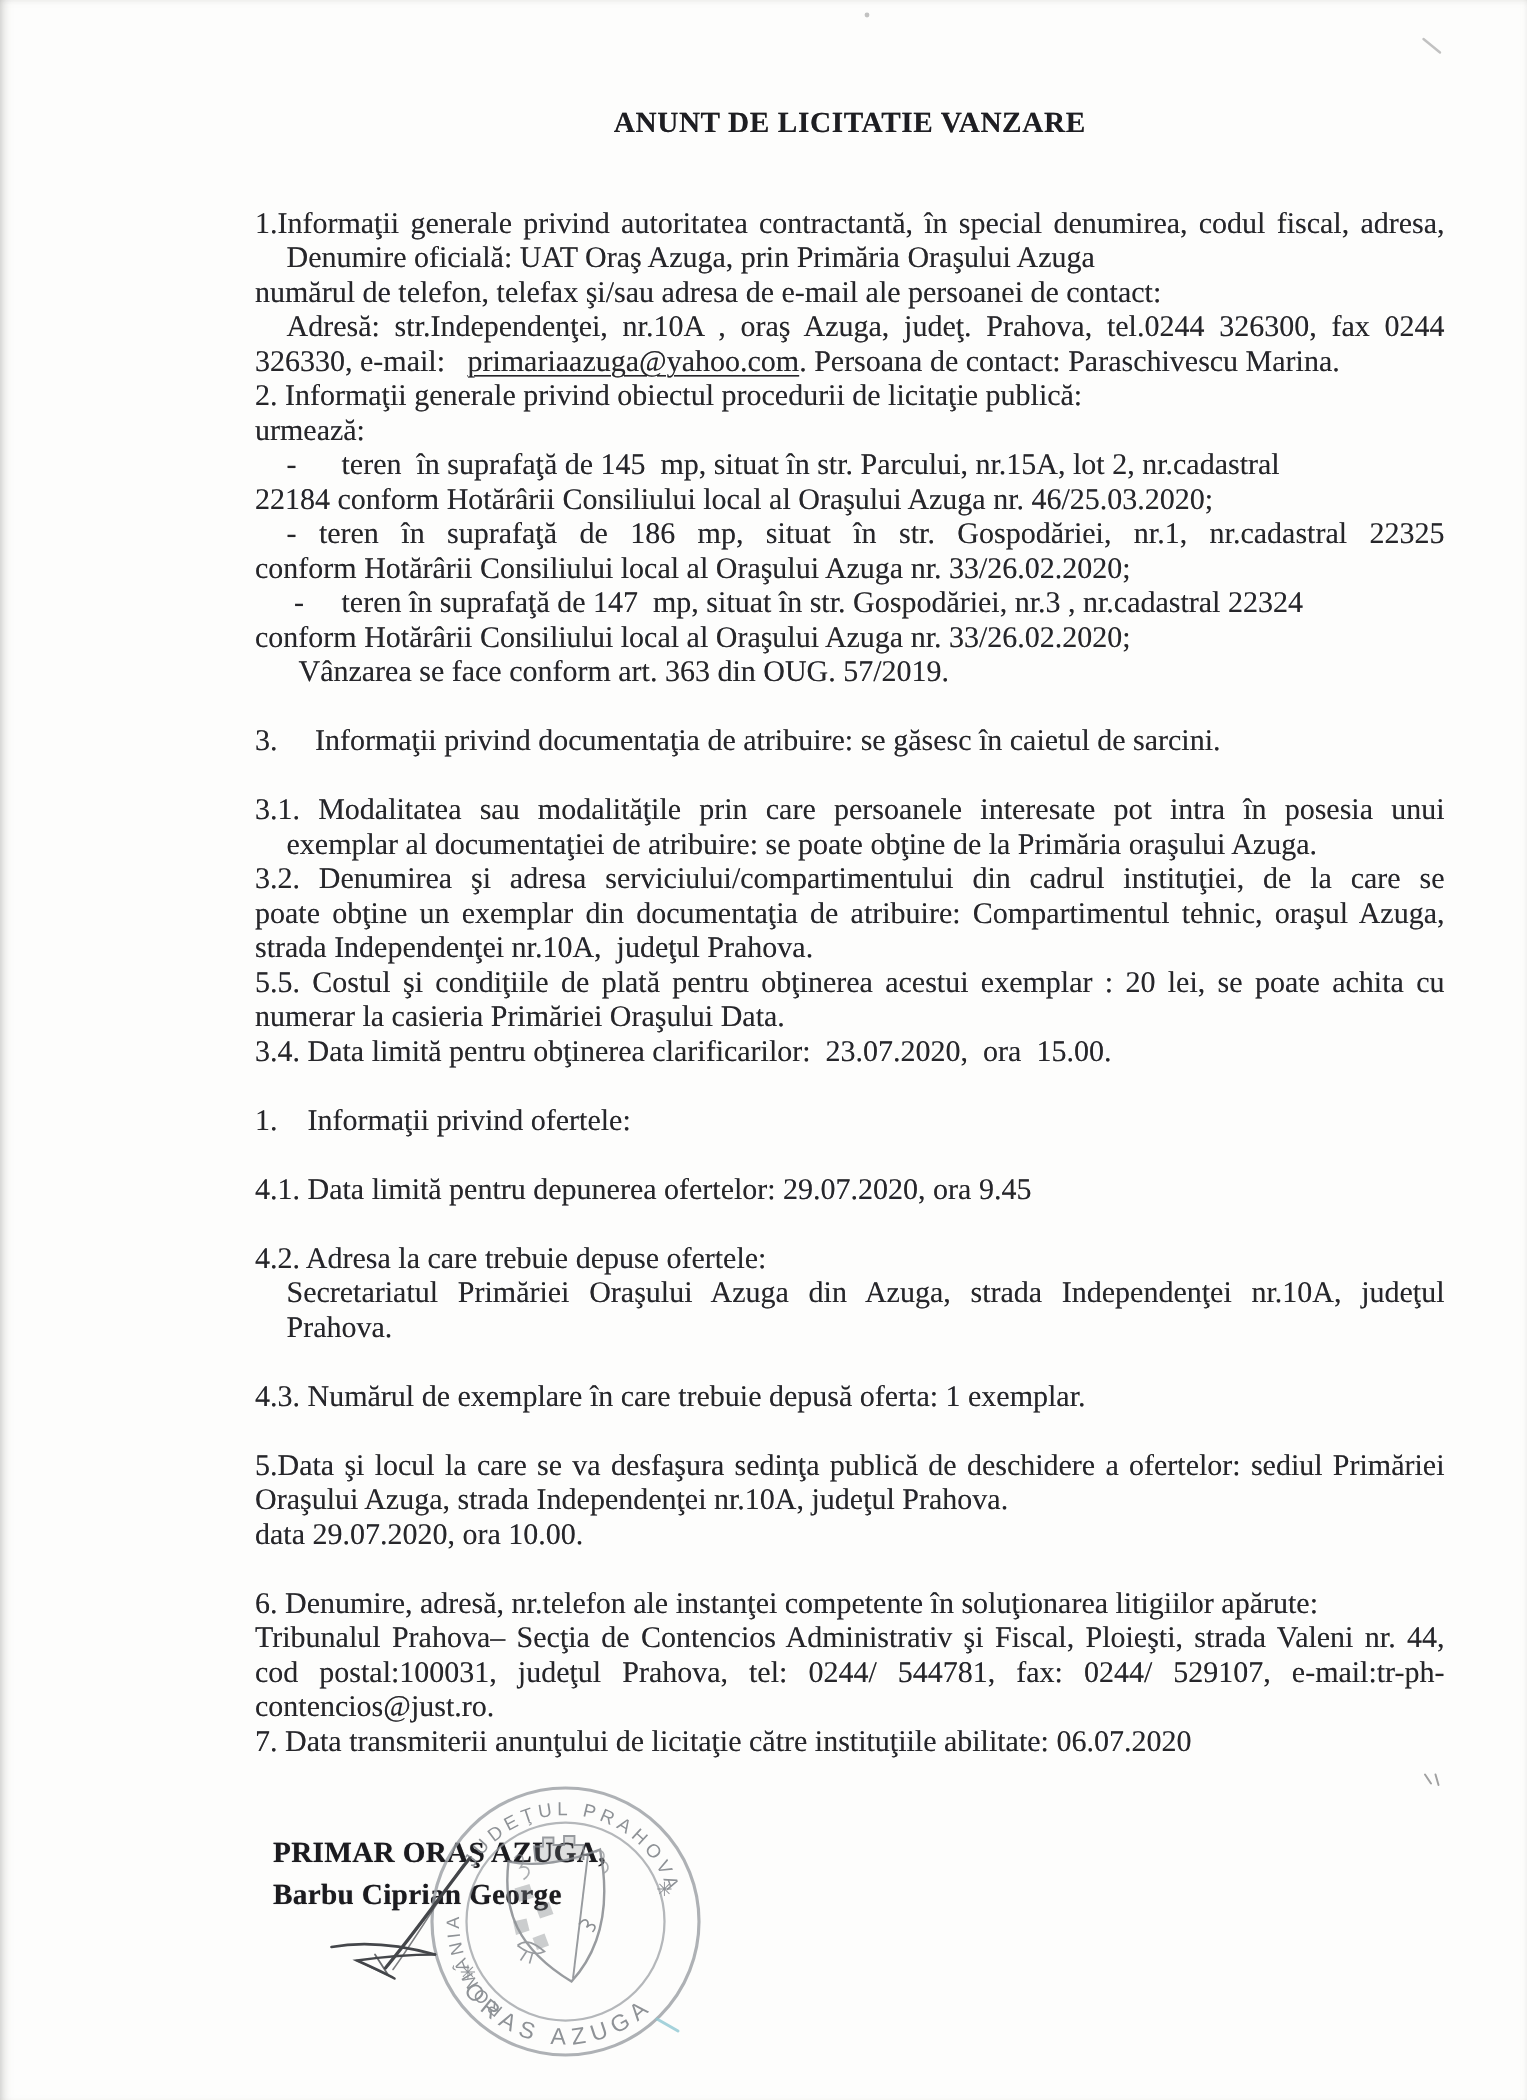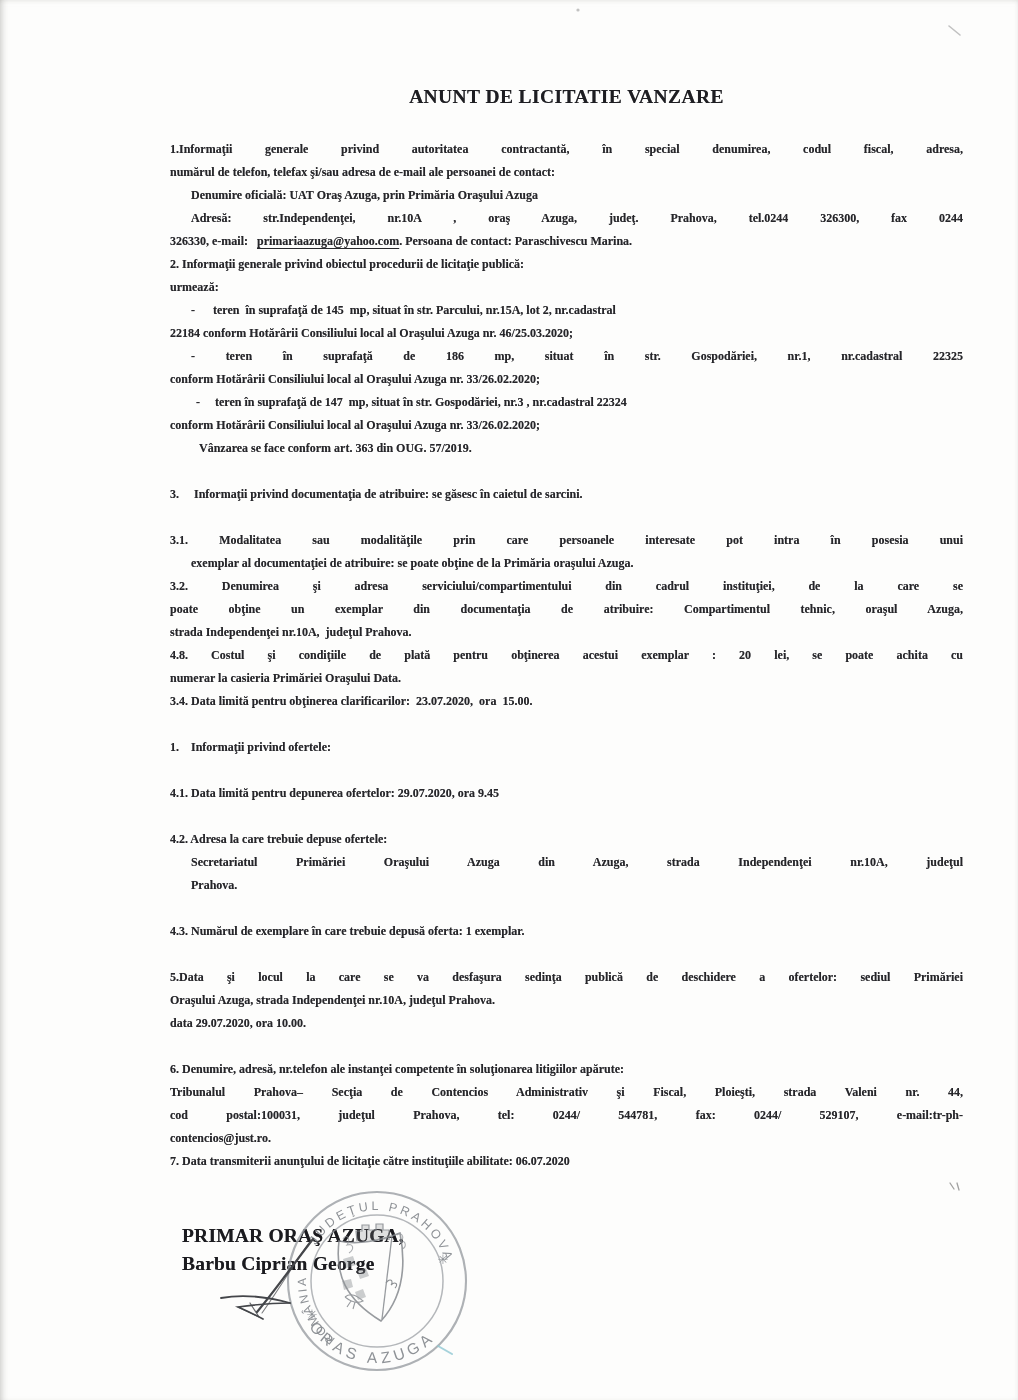--- a/index.html
+++ b/index.html
@@ -10,29 +10,28 @@
     position:relative;
     font-family:"Liberation Serif", serif;
     color:#26262a;
     overflow:hidden;
   }
   .page-edge{
     position:absolute;inset:0;pointer-events:none;
     box-shadow:inset 6px 0 8px -6px rgba(120,120,115,.55), inset -3px 0 6px -5px rgba(150,150,145,.35), inset 0 4px 8px -7px rgba(150,150,145,.4);
   }
   .doc-title{
-    position:absolute;left:170px;top:86px;width:793px;
+    position:absolute;left:170px;top:72px;width:793px;
     text-align:center;font-weight:bold;font-size:19.5px;letter-spacing:.4px;
     color:#1e1e22;text-shadow:0 0 .4px rgba(20,20,25,.55);
   }
   .doc-body{
     position:absolute;left:170px;top:138px;width:793px;
-    font-size:12px;
+    font-size:20px;
     text-shadow:0 0 .4px rgba(25,25,30,.45);
-    font-weight:bold;
   }
   .ln{height:23px;line-height:23px;white-space:pre-wrap;}
   .ln.just{text-align:justify;text-align-last:justify;white-space:normal;}
   .u{text-decoration:underline;text-underline-offset:2.5px;text-decoration-thickness:1px;}
   .sig-block{
     position:absolute;left:182px;top:1222px;
     font-weight:bold;font-size:19.5px;line-height:28px;letter-spacing:.2px;
     color:#1b1b1f;text-shadow:0 0 .5px rgba(15,15,20,.6);
   }
   .stamp{position:absolute;left:285px;top:1189px;width:184px;height:184px;opacity:.92;}
@@ -41,42 +40,42 @@
 </style>
 </head>
 <body>
 
 <div class="page-edge"></div>
 
 <div class="doc-title">ANUNT DE LICITATIE VANZARE</div>
 
 <div class="doc-body">
     <div class="ln just">1.Informaţii generale privind autoritatea contractantă, în special denumirea, codul fiscal, adresa,</div>
+    <div class="ln" style="padding-left: 21px;">Denumire oficială: UAT Oraş Azuga, prin Primăria Oraşului Azuga</div>
     <div class="ln">numărul de telefon, telefax şi/sau adresa de e-mail ale persoanei de contact:</div>
-    <div class="ln" style="padding-left: 21px;">Denumire oficială: UAT Oraş Azuga, prin Primăria Oraşului Azuga</div>
     <div class="ln just" style="padding-left: 21px;">Adresă: str.Independenţei, nr.10A , oraş Azuga, judeţ. Prahova, tel.0244 326300, fax 0244</div>
     <div class="ln"><span>326330, e-mail:   </span><span class="u">primariaazuga@yahoo.com</span><span>. Persoana de contact: Paraschivescu Marina.</span></div>
     <div class="ln">2. Informaţii generale privind obiectul procedurii de licitaţie publică:</div>
     <div class="ln">urmează:</div>
     <div class="ln" style="padding-left: 21px;">-      teren  în suprafaţă de 145  mp, situat în str. Parcului, nr.15A, lot 2, nr.cadastral</div>
     <div class="ln">22184 conform Hotărârii Consiliului local al Oraşului Azuga nr. 46/25.03.2020;</div>
     <div class="ln just" style="padding-left: 21px;">-       teren  în suprafaţă de 186  mp, situat în str. Gospodăriei, nr.1, nr.cadastral 22325</div>
     <div class="ln">conform Hotărârii Consiliului local al Oraşului Azuga nr. 33/26.02.2020;</div>
     <div class="ln" style="padding-left: 26px;">-     teren în suprafaţă de 147  mp, situat în str. Gospodăriei, nr.3 , nr.cadastral 22324</div>
     <div class="ln">conform Hotărârii Consiliului local al Oraşului Azuga nr. 33/26.02.2020;</div>
     <div class="ln" style="padding-left: 29px;">Vânzarea se face conform art. 363 din OUG. 57/2019.</div>
     <div class="ln">&nbsp;</div>
     <div class="ln">3.     Informaţii privind documentaţia de atribuire: se găsesc în caietul de sarcini.</div>
     <div class="ln">&nbsp;</div>
     <div class="ln just">3.1.     Modalitatea sau modalităţile prin care persoanele interesate pot intra în posesia unui</div>
     <div class="ln" style="padding-left: 21px;">exemplar al documentaţiei de atribuire: se poate obţine de la Primăria oraşului Azuga.</div>
     <div class="ln just">3.2. Denumirea şi adresa serviciului/compartimentului din cadrul instituţiei, de la care se</div>
     <div class="ln just">poate obţine un exemplar din documentaţia de atribuire: Compartimentul tehnic, oraşul Azuga,</div>
     <div class="ln">strada Independenţei nr.10A,  judeţul Prahova.</div>
-    <div class="ln just">4.8. Costul şi condiţiile de plată pentru obţinerea acestui exemplar : 20 lei, se poate achita cu</div>
+    <div class="ln just">5.5. Costul şi condiţiile de plată pentru obţinerea acestui exemplar : 20 lei, se poate achita cu</div>
     <div class="ln">numerar la casieria Primăriei Oraşului Data.</div>
     <div class="ln">3.4. Data limită pentru obţinerea clarificarilor:  23.07.2020,  ora  15.00.</div>
     <div class="ln">&nbsp;</div>
     <div class="ln">1.    Informaţii privind ofertele:</div>
     <div class="ln">&nbsp;</div>
     <div class="ln">4.1. Data limită pentru depunerea ofertelor: 29.07.2020, ora 9.45</div>
     <div class="ln">&nbsp;</div>
     <div class="ln">4.2. Adresa la care trebuie depuse ofertele:</div>
     <div class="ln just" style="padding-left: 21px;">Secretariatul Primăriei Oraşului Azuga din Azuga,   strada Independenţei nr.10A, judeţul</div>
     <div class="ln" style="padding-left: 21px;">Prahova.</div>

